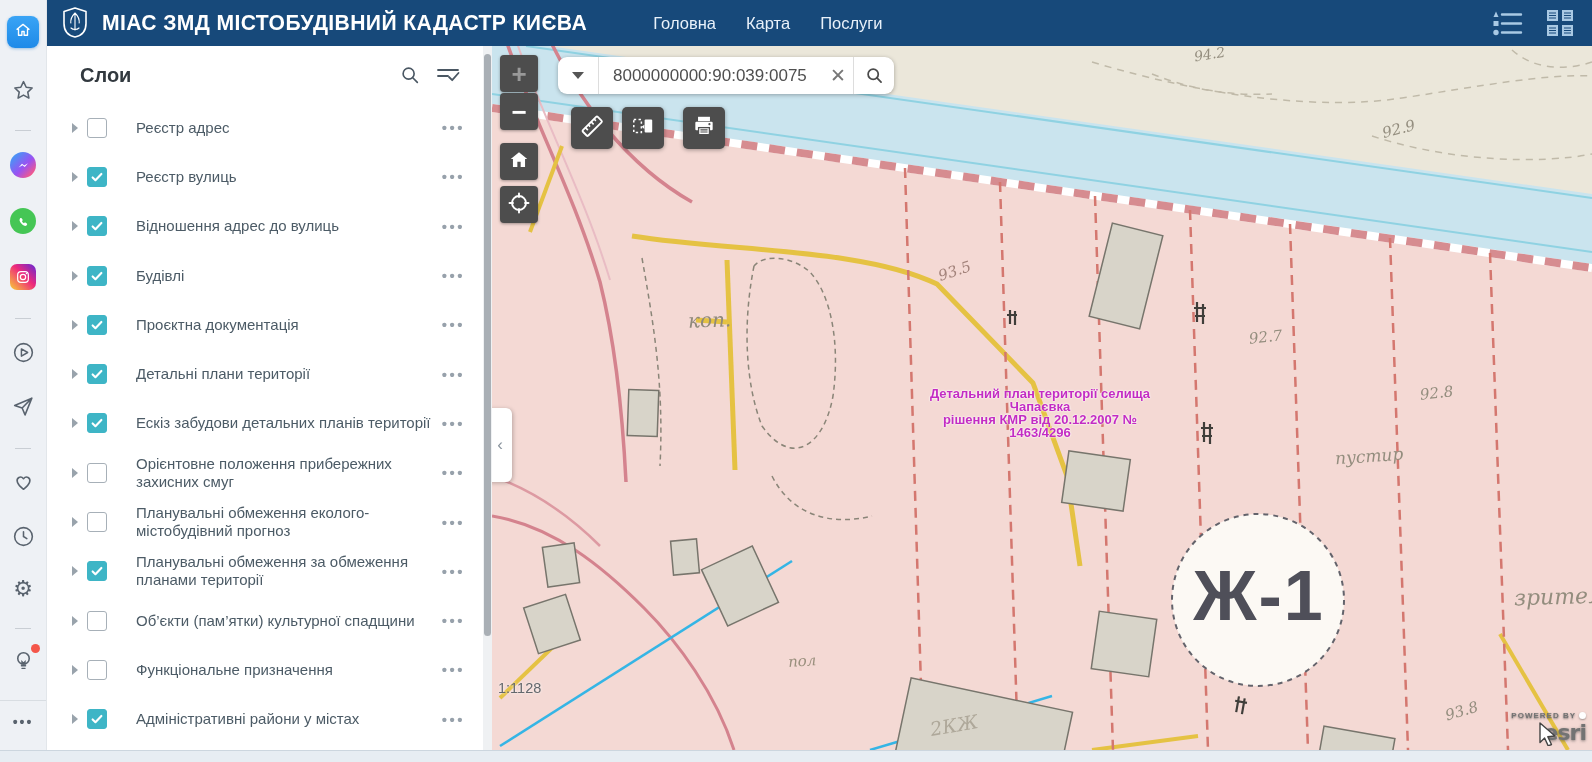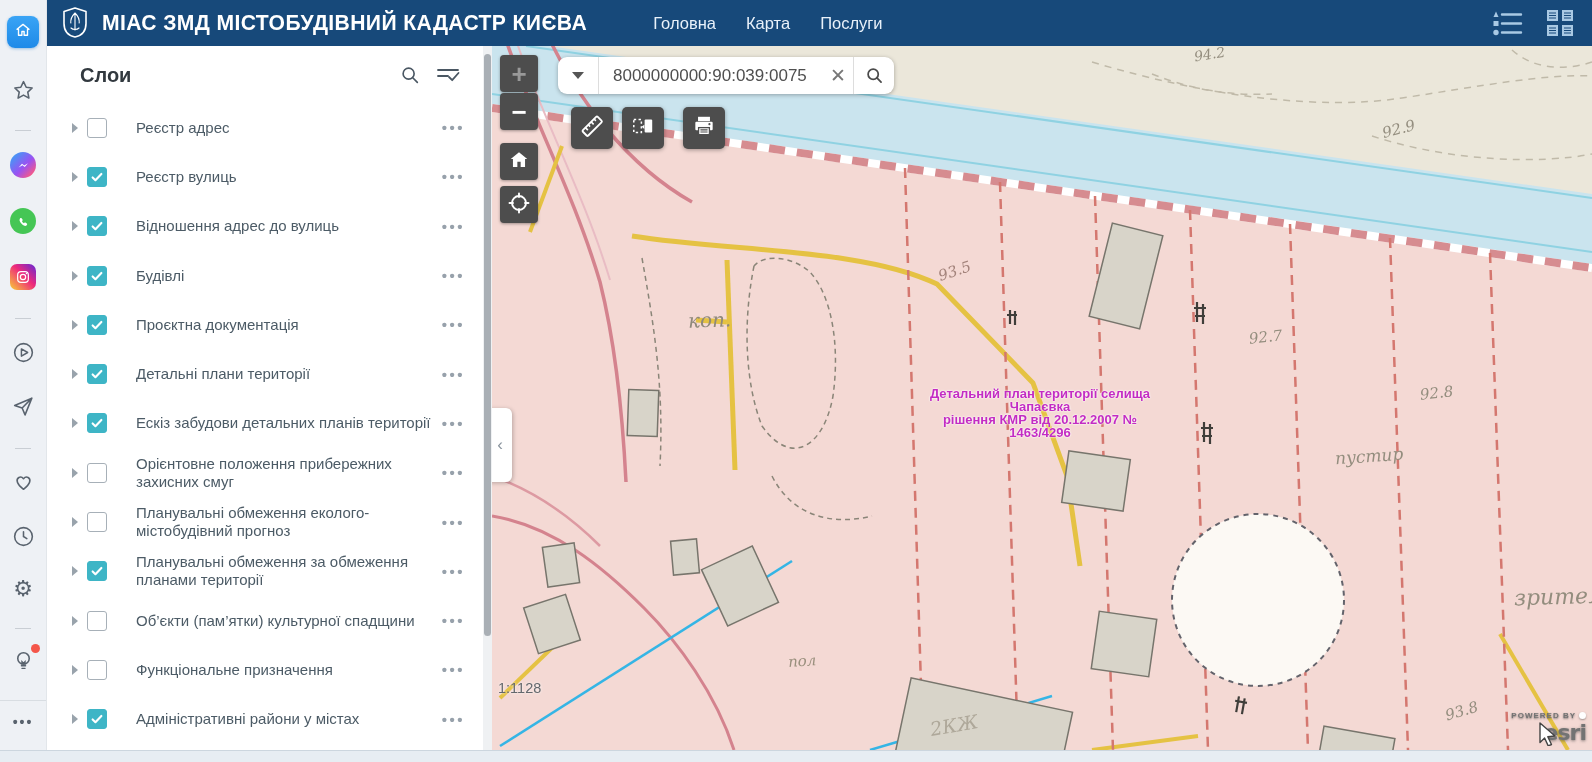--- a/index.html
+++ b/index.html
@@ -403,20 +403,21 @@
   <span class="mlbl" style="left:953px;top:656px;font-size:15px;transform:rotate(-16deg);">93.8</span>
   <span class="mlbl" style="left:843px;top:400px;font-size:17px;transform:rotate(-4deg);">пустир</span>
   <span class="mlbl" style="left:1022px;top:538px;font-size:22px;transform:rotate(-2deg);">зрител</span>
   <span class="mlbl" style="left:296px;top:606px;font-size:15px;color:#9a907e;transform:rotate(-4deg);">пол</span>
   <span class="mlbl" style="left:438px;top:668px;font-size:19px;color:rgba(140,132,115,.55);transform:rotate(-10deg);">2КЖ</span>
 
   <div id="dpt">
     <span style="display:block;">Детальний план території селища Чапаєвка</span>
     <span style="display:block;">рішення КМР від 20.12.2007 № 1463/4296</span>
   </div>
+  <span id="zone">Ж-1</span>
   <span id="scale">1:1128</span>
 
   <div class="sqbtn" style="top:9px;">
       <span class="plus">+</span>
     </div>
   <div class="sqbtn" style="top:47px;">
       <span class="minus">−</span>
     </div>
   <div class="sqbtn" style="top:97px;">
     <span><svg width="22" height="22" viewBox="0 0 24 24">

